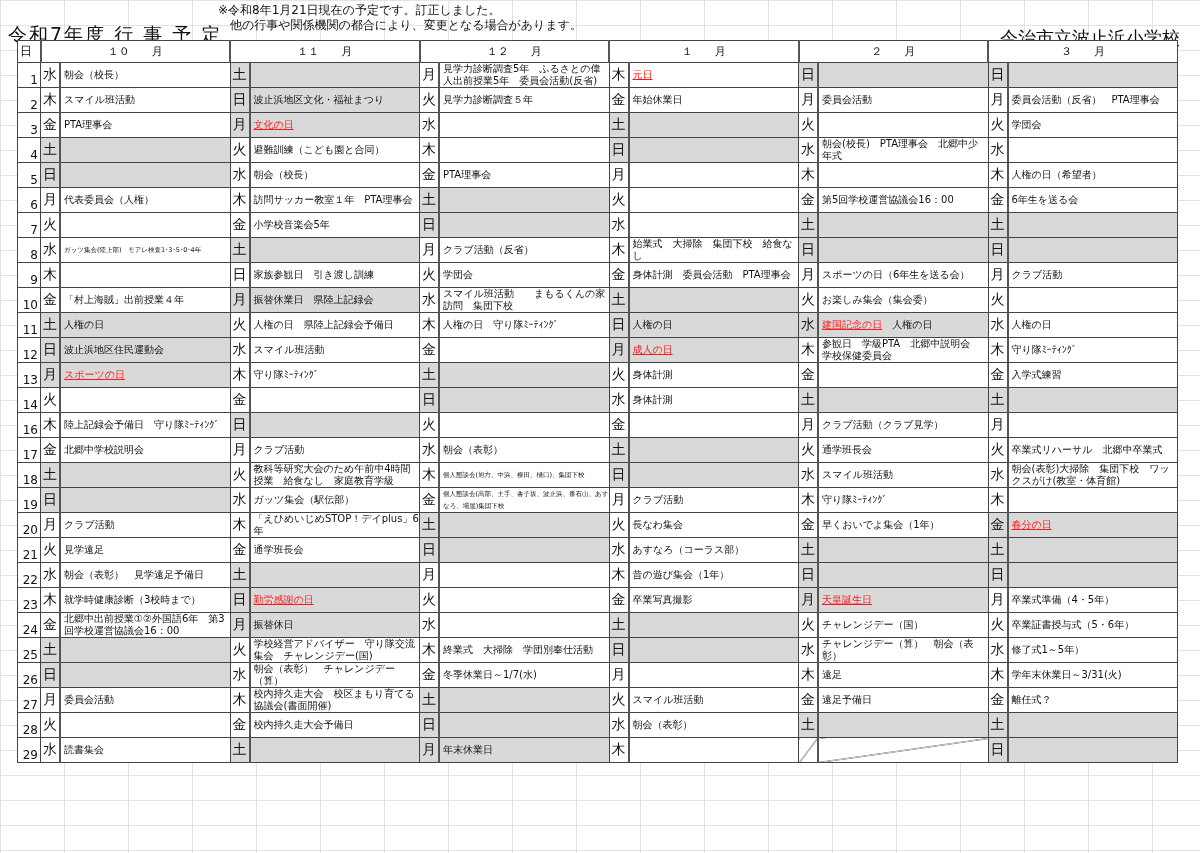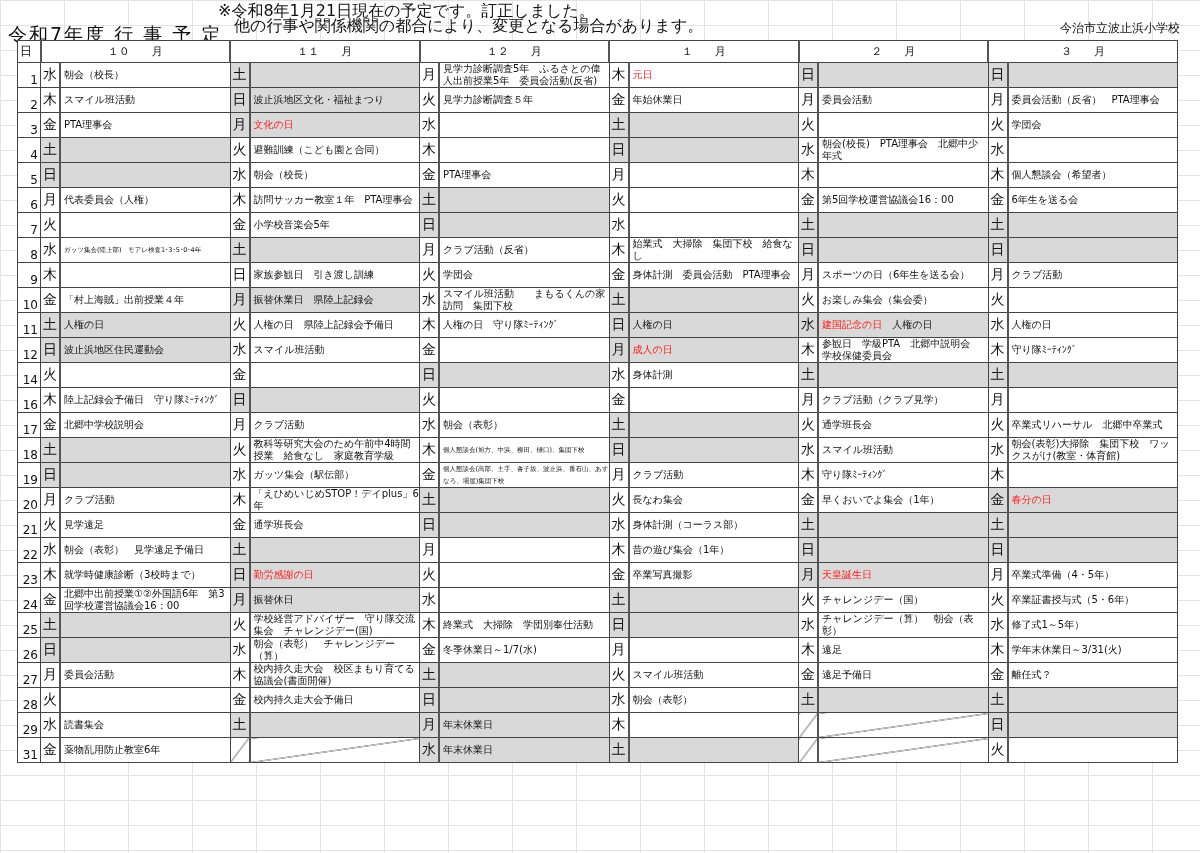--- a/index.html
+++ b/index.html
@@ -4,34 +4,34 @@
 <style>
   html, body { margin:0; padding:0; background:#fff; }
   body { width:1200px; height:853px; position:relative; overflow:hidden;
          font-family:"DejaVu Sans","Liberation Sans",sans-serif; color:#111; }
   .gridbg { position:absolute; inset:0;
     background-image:
       linear-gradient(to right, #e3e3e3 1px, transparent 1px),
       linear-gradient(to bottom, #e3e3e3 1px, transparent 1px);
     background-size: 64px 25px; z-index:0; }
   .title { position:absolute; left:8px; top:6px; font-size:19px; letter-spacing:2px; z-index:1;margin-top:16px; }
-  .note { position:absolute; left:218px; top:3px; font-size:16px; line-height:15px; z-index:1; white-space:pre; }
-  .school { position:absolute; right:20px; top:20px; font-size:12px; z-index:1; }
+  .note { position:absolute; left:218px; top:3px; font-size:12px; line-height:15px; z-index:1; white-space:pre; }
+  .school { position:absolute; right:20px; top:26px; font-size:18px; z-index:1; }
   table.cal { position:absolute; left:17px; top:40px; border-collapse:collapse; z-index:1;
               table-layout:fixed; background:#fff; }
   table.cal td, table.cal th { border:1px solid #444; padding:0; overflow:hidden; }
   table.cal th { height:21px; font-weight:normal; font-size:11px; background:#fff; }
   table.cal th.dayh { text-align:left; padding-left:2px; font-size:12px; }
   table.cal tr.r td { height:24px; }
   td.num { font-size:12px; text-align:right; vertical-align:bottom; padding-right:2px !important; border-right:none !important; width:20px; }
   td.dow { font-size:14px; text-align:center; width:18px; border-left:1px solid #444; border-right:2px solid #555 !important; }
   td.ev { font-size:10px; padding-left:3px !important; line-height:12px; vertical-align:middle; }
   td.ev.small { font-size:6.5px; }
   .off { background:#d9d9d9; }
-  .red { color:#ff1a1a; }
+  .red { color:#ff1a1a;text-decoration:underline; }
   td.blank { background:linear-gradient(to bottom right, transparent calc(50% - 0.7px), #444 50%, transparent calc(50% + 0.7px)); }
   td.blank-ev { background:linear-gradient(to bottom right, transparent calc(50% - 0.7px), #444 50%, transparent calc(50% + 0.7px)); background-size:100% 100%; }
   th.mh { border-left:2px solid #555 !important; }
 </style>
 </head>
 <body>
 
 <div class="gridbg"></div>
 
 <div class="title">令和7年度 行 事 予 定</div>
@@ -133,21 +133,21 @@
         <td class="ev off"><span></span></td>
         <td class="dow">水</td>
         <td class="ev"><span>朝会（校長）</span></td>
         <td class="dow">金</td>
         <td class="ev"><span>PTA理事会</span></td>
         <td class="dow">月</td>
         <td class="ev"><span></span></td>
         <td class="dow">木</td>
         <td class="ev"><span></span></td>
         <td class="dow">木</td>
-        <td class="ev"><span>個人懇談会（希望者）</span></td>
+        <td class="ev"><span>人権の日（希望者）</span></td>
       </tr>
       <tr class="r">
         <td class="num">6</td>
         <td class="dow">月</td>
         <td class="ev"><span>代表委員会（人権）</span></td>
         <td class="dow">木</td>
         <td class="ev"><span>訪問サッカー教室１年　PTA理事会</span></td>
         <td class="dow off">土</td>
         <td class="ev off"><span></span></td>
         <td class="dow">火</td>
@@ -241,20 +241,35 @@
         <td class="dow">金</td>
         <td class="ev"><span></span></td>
         <td class="dow off">月</td>
         <td class="ev off"><span class="red">成人の日</span></td>
         <td class="dow">木</td>
         <td class="ev"><span>参観日　学級PTA　北郷中説明会　学校保健委員会</span></td>
         <td class="dow">木</td>
         <td class="ev"><span>守り隊ﾐｰﾃｨﾝｸﾞ</span></td>
       </tr>
       <tr class="r">
+        <td class="num">13</td>
+        <td class="dow off">月</td>
+        <td class="ev off"><span class="red">スポーツの日</span></td>
+        <td class="dow">木</td>
+        <td class="ev"><span>守り隊ﾐｰﾃｨﾝｸﾞ</span></td>
+        <td class="dow off">土</td>
+        <td class="ev off"><span></span></td>
+        <td class="dow">火</td>
+        <td class="ev"><span>身体計測</span></td>
+        <td class="dow">金</td>
+        <td class="ev"><span></span></td>
+        <td class="dow">金</td>
+        <td class="ev"><span>入学式練習</span></td>
+      </tr>
+      <tr class="r">
         <td class="num">14</td>
         <td class="dow">火</td>
         <td class="ev"><span></span></td>
         <td class="dow">金</td>
         <td class="ev"><span></span></td>
         <td class="dow off">日</td>
         <td class="ev off"><span></span></td>
         <td class="dow">水</td>
         <td class="ev"><span>身体計測</span></td>
         <td class="dow off">土</td>
@@ -339,21 +354,21 @@
       </tr>
       <tr class="r">
         <td class="num">21</td>
         <td class="dow">火</td>
         <td class="ev"><span>見学遠足</span></td>
         <td class="dow">金</td>
         <td class="ev"><span>通学班長会</span></td>
         <td class="dow off">日</td>
         <td class="ev off"><span></span></td>
         <td class="dow">水</td>
-        <td class="ev"><span>身体計測（コーラス部）</span></td>
+        <td class="ev"><span>あすなろ（コーラス部）</span></td>
         <td class="dow off">土</td>
         <td class="ev off"><span></span></td>
         <td class="dow off">土</td>
         <td class="ev off"><span></span></td>
       </tr>
       <tr class="r">
         <td class="num">22</td>
         <td class="dow">水</td>
         <td class="ev"><span>朝会（表彰）　見学遠足予備日</span></td>
         <td class="dow off">土</td>
@@ -464,30 +479,15 @@
         <td class="dow off">土</td>
         <td class="ev off"><span></span></td>
         <td class="dow off">月</td>
         <td class="ev off"><span>年末休業日</span></td>
         <td class="dow">木</td>
         <td class="ev"><span></span></td>
         <td class="dow blank"></td>
         <td class="ev blank-ev"><span></span></td>
         <td class="dow off">日</td>
         <td class="ev off"><span></span></td>
-      </tr>
-      <tr class="r">
-        <td class="num">31</td>
-        <td class="dow">金</td>
-        <td class="ev"><span>薬物乱用防止教室6年</span></td>
-        <td class="dow blank"></td>
-        <td class="ev blank-ev"><span></span></td>
-        <td class="dow off">水</td>
-        <td class="ev off"><span>年末休業日</span></td>
-        <td class="dow off">土</td>
-        <td class="ev off"><span></span></td>
-        <td class="dow blank"></td>
-        <td class="ev blank-ev"><span></span></td>
-        <td class="dow">火</td>
-        <td class="ev"><span></span></td>
       </tr>
     </tbody>
 </table>
 
 </body></html>

